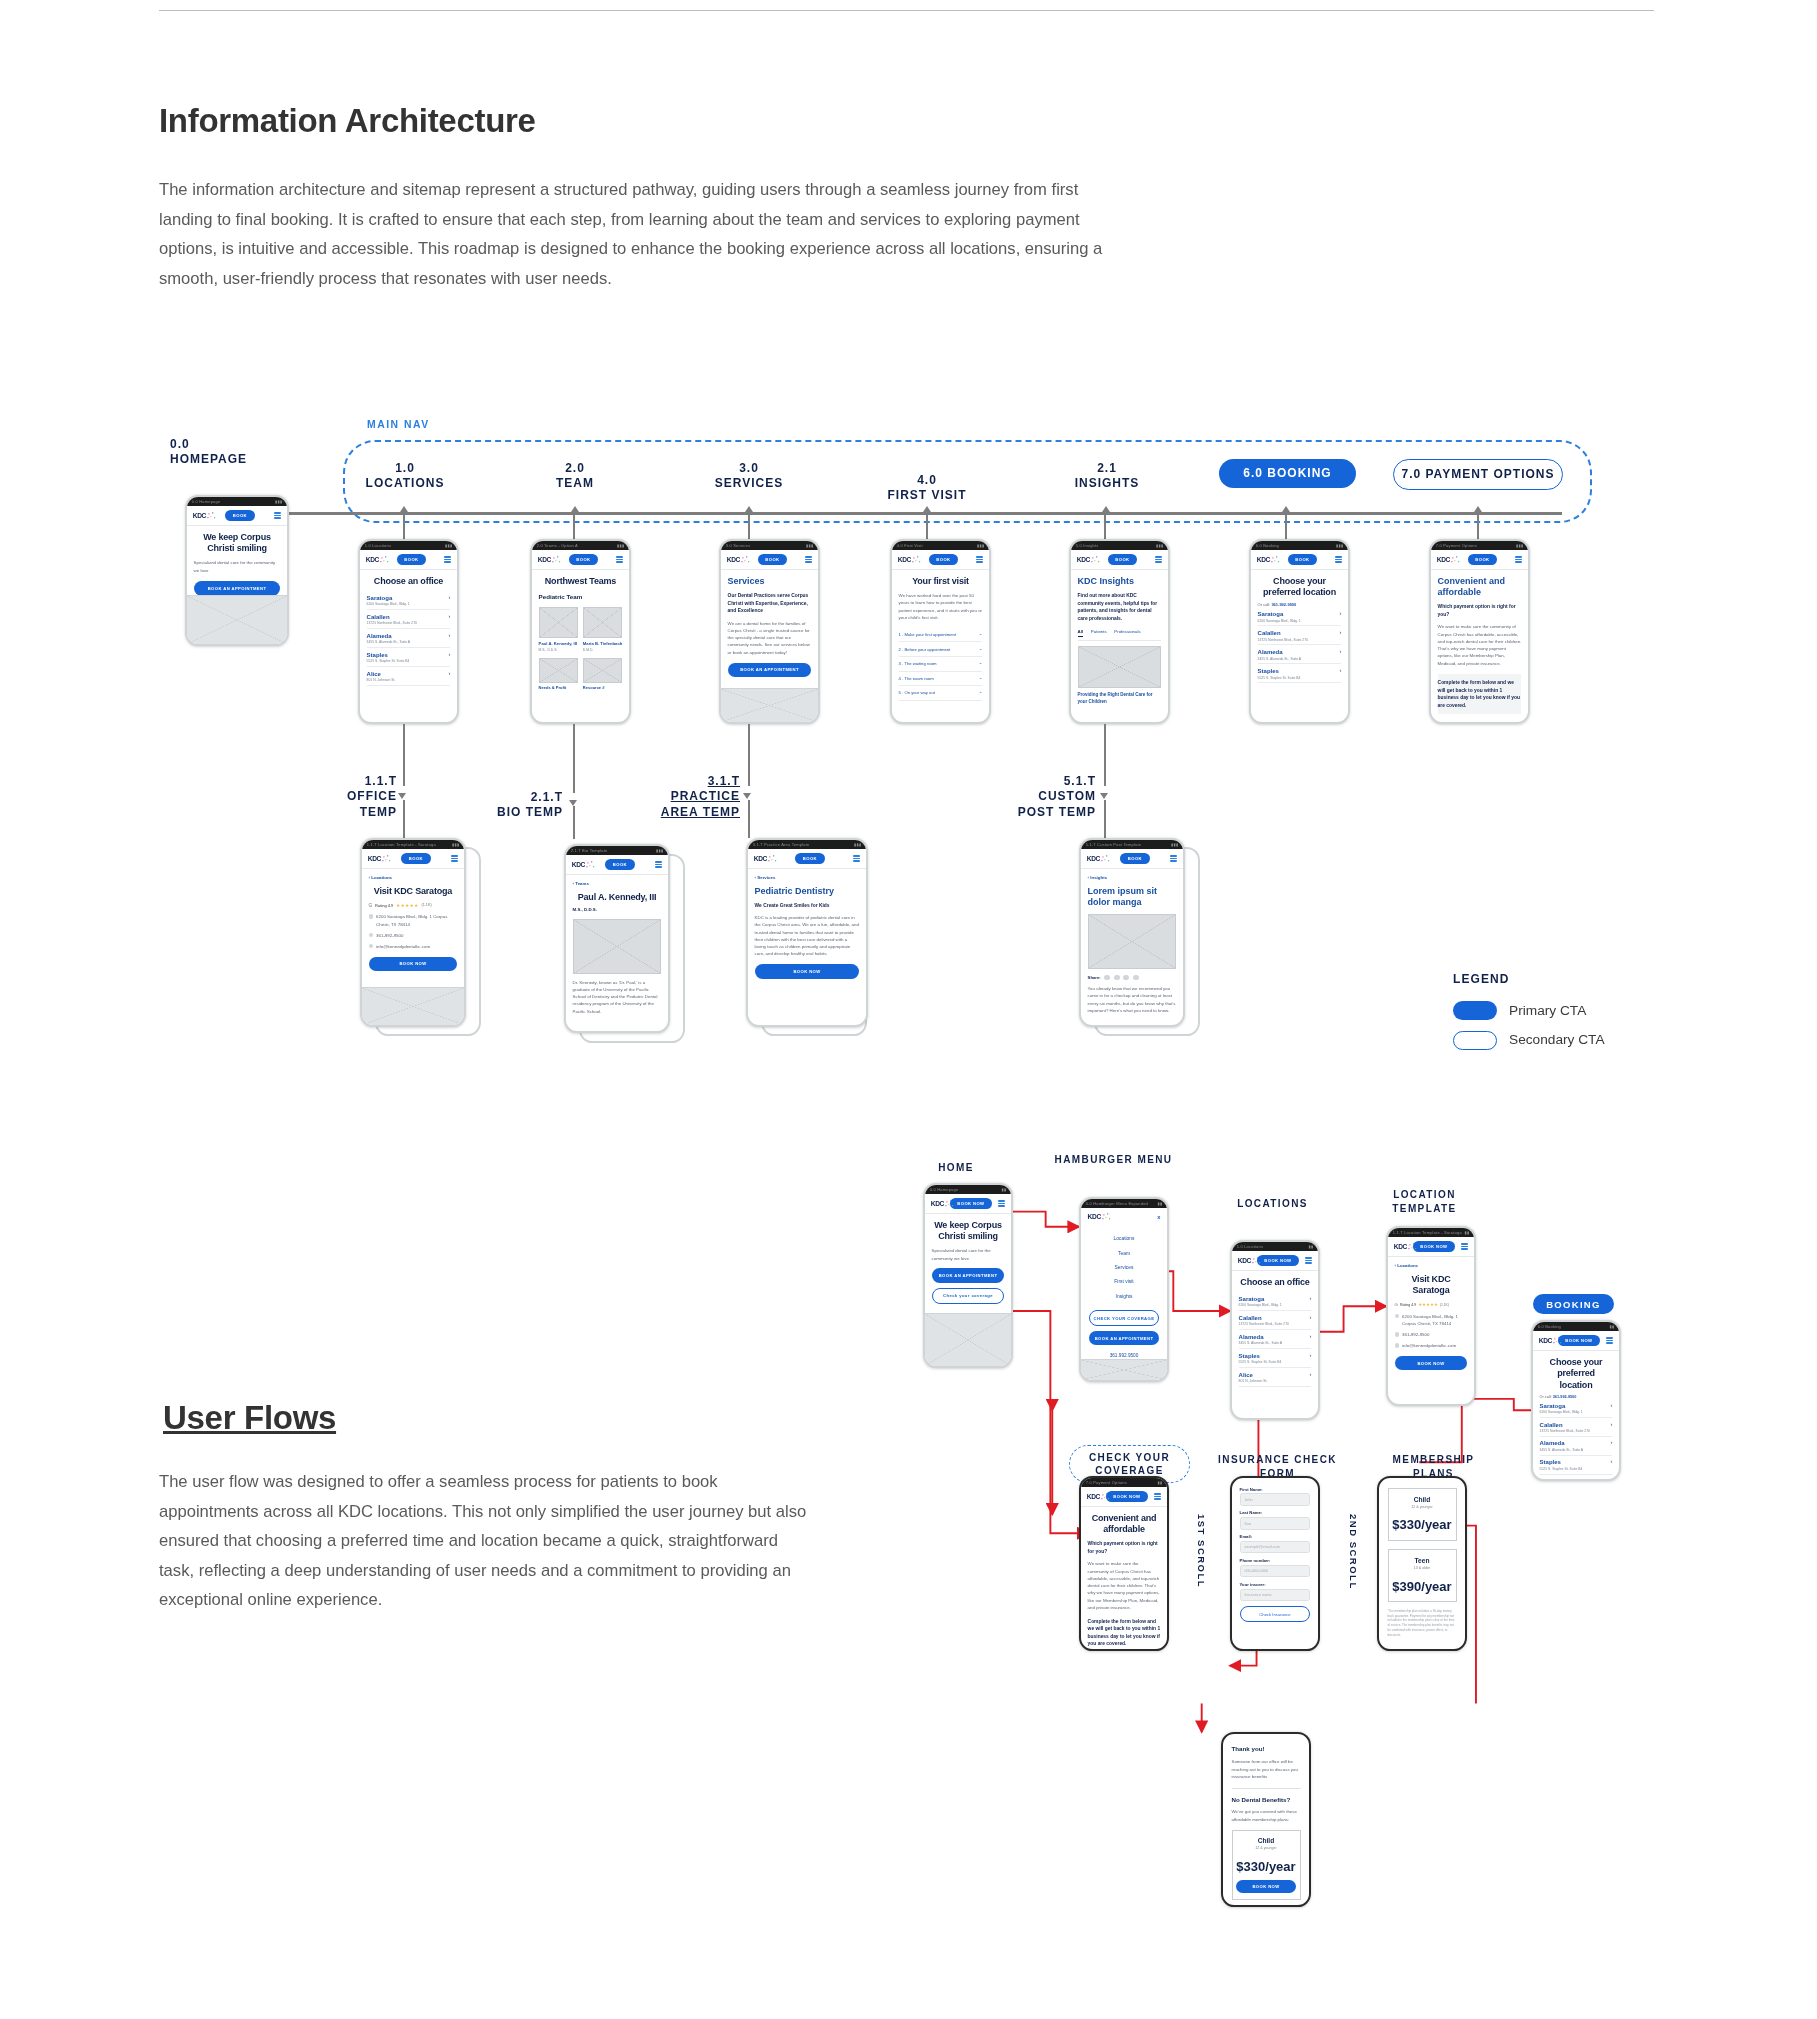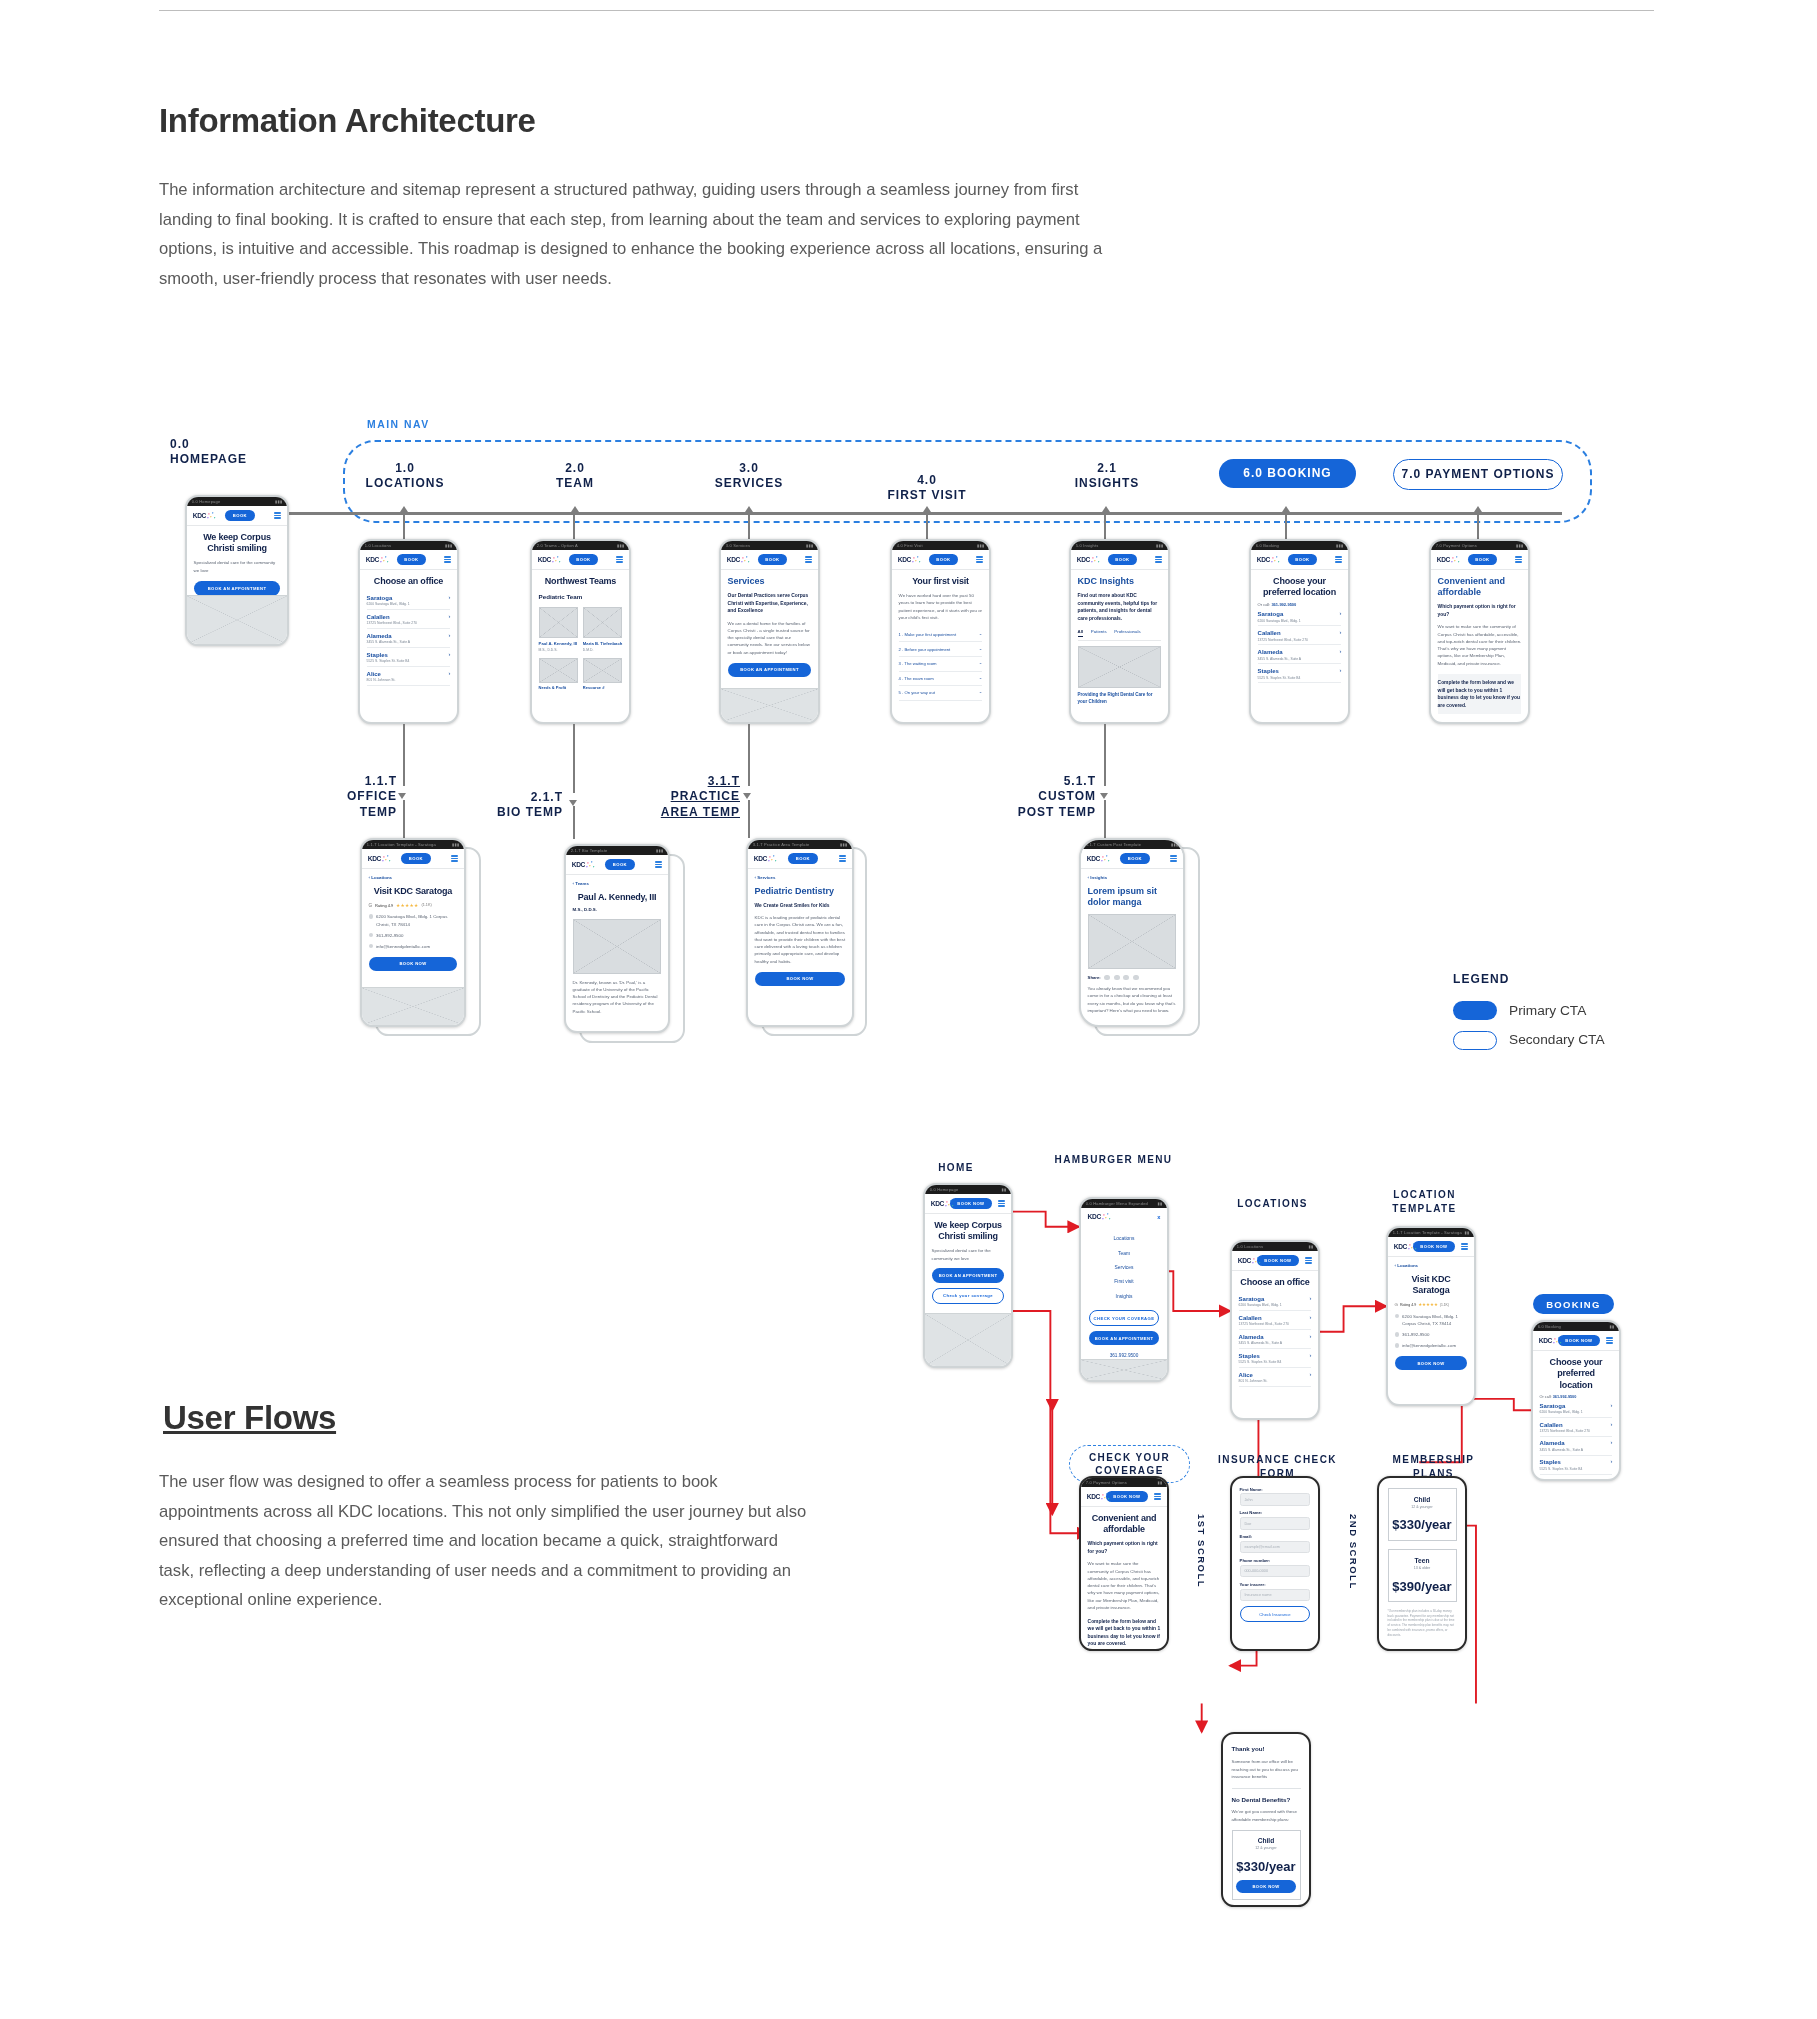--- a/index.html
+++ b/index.html
@@ -561,21 +561,21 @@
   <div class="pbody">
     <div style="font-size:4.4px;color:#1a4fa0;font-weight:700;">‹ <span>Teams</span></div>
     <div class="h-big" style="margin-top:5.7px;">Paul A. Kennedy, III</div>
     <div class="p-sm" style="margin-top:2.8px;font-weight:700;color:#10214a;">M.S., D.D.S.</div>
     <div class="imgph" style="height:55px;margin-top:5.7px;"></div>
     <div class="p-sm" style="margin-top:4.7px;">Dr. Kennedy, known as 'Dr. Paul,' is a graduate of the University of the Pacific School of Dentistry and the Pediatric Dental residency program of the University of the Pacific School.</div>
   </div>
 </div>
 
 <div style="position:absolute; left:761px; top:847px; width:106px; height:189px; border:2.4px solid #cfd4d6; border-radius:13.2px; background:#fff;"></div>
-<div class="phone" style="left:746px; top:838px; width:108px; height:189px;">
+<div class="phone" style="left:746px; top:838px; width:122px; height:189px;">
   <div class="statusbar">
       <span>3.1.T Practice Area Template</span>
       <span>▮▮▮</span>
     </div>
   <div class="appbar">
     <span class="logo">KDC</span>
     <span class="pill-blue">BOOK</span>
     <span class="burger">
         <i></i>
         <i></i>
@@ -585,21 +585,21 @@
   <div class="pbody">
     <div style="font-size:4.4px;color:#1a4fa0;font-weight:700;">‹ <span>Services</span></div>
     <div class="h-blue" style="margin-top:5.7px;">Pediatric Dentistry</div>
     <div class="p-bold" style="margin-top:4.7px;">We Create Great Smiles for Kids</div>
     <div class="p-sm" style="margin-top:4.7px;">KDC is a leading provider of pediatric dental care in the Corpus Christi area. We are a fun, affordable, and trusted dental home to families that want to provide their children with the best care delivered with a loving touch as children primarily and appropriate care, and develop healthy oral habits.</div>
     <div class="pill-blue" style="margin-top:6.6px;padding:4.7px 0;">BOOK NOW</div>
   </div>
 </div>
 
 <div style="position:absolute; left:1094px; top:847px; width:106px; height:189px; border:2.4px solid #cfd4d6; border-radius:13.2px; background:#fff;"></div>
-<div class="phone" style="left:1079px; top:838px; width:106px; height:189px;border-radius:20px;">
+<div class="phone" style="left:1079px; top:838px; width:106px; height:189px;">
   <div class="statusbar">
       <span>5.1.T Custom Post Template</span>
       <span>▮▮▮</span>
     </div>
   <div class="appbar">
     <span class="logo">KDC</span>
     <span class="pill-blue">BOOK</span>
     <span class="burger">
         <i></i>
         <i></i>

